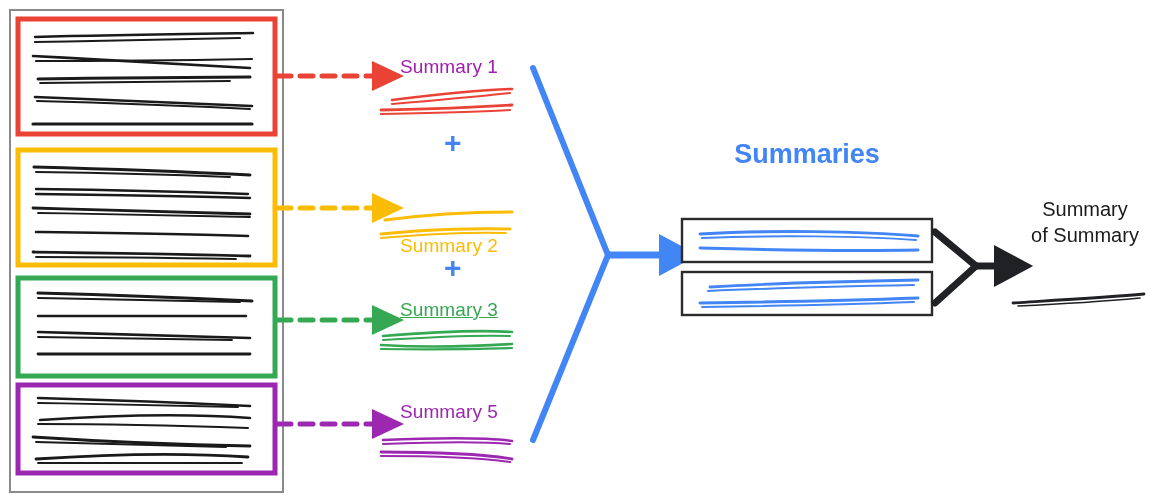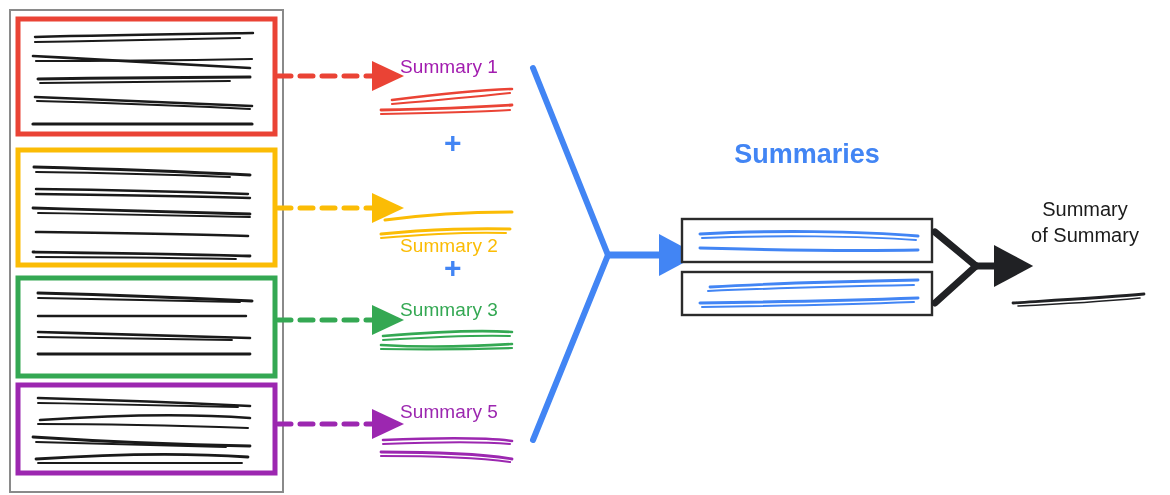--- a/index.html
+++ b/index.html
@@ -197,21 +197,21 @@
   </svg>
 
   <div class="lbl sum-lbl" style="left:400px;top:57px;color:#a21caf;">Summary 1</div>
 
   <div class="plus" style="left:444px;top:128px;">+</div>
 
   <div class="lbl sum-lbl" style="left:400px;top:188px;color:#FBBC05;margin-top:48px;">Summary 2</div>
 
   <div class="plus" style="left:444px;top:253px;">+</div>
 
-  <div class="lbl sum-lbl" style="left:400px;top:300px;color:#34A853;">Summary 3</div>
+  <div class="lbl sum-lbl" style="left:400px;top:300px;color:#34A853;text-decoration:underline;">Summary 3</div>
 
   <div class="lbl sum-lbl" style="left:400px;top:402px;color:#9C27B0;">Summary 5</div>
 
   <div class="lbl sos-lbl" style="left:677px;top:138px;">
     <div>Summaries</div>
   </div>
 
   <div class="lbl final-lbl" style="left:1000px;top:196px;">
     <div>Summary</div>
     <div>of Summary</div>

